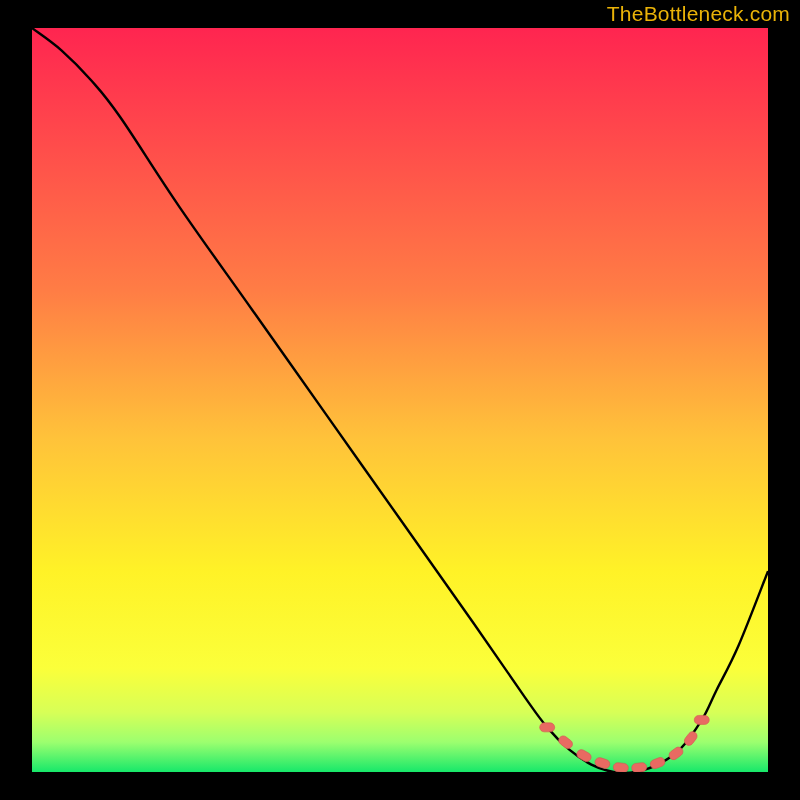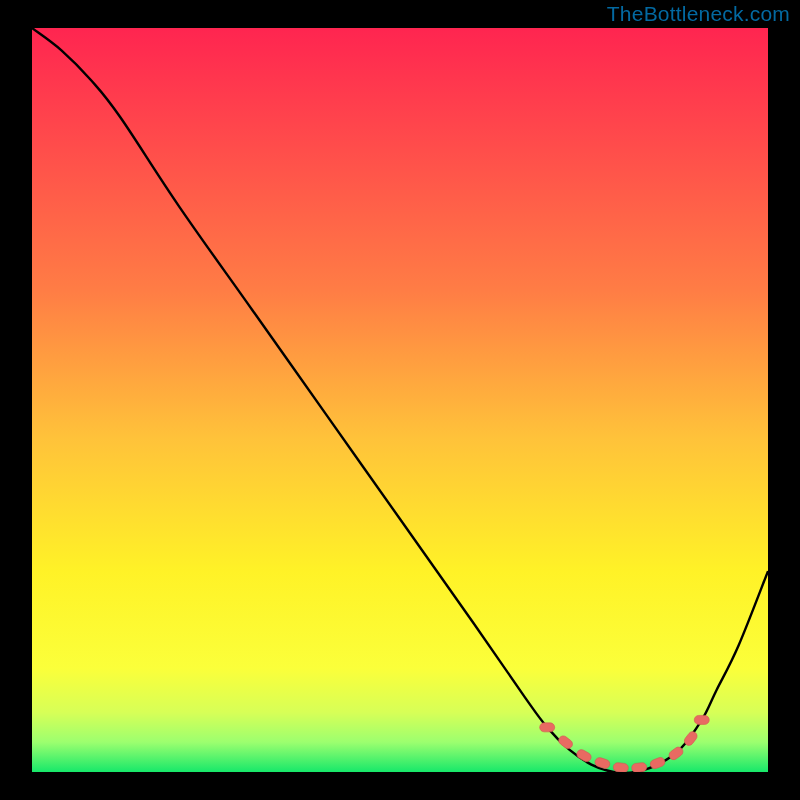--- a/index.html
+++ b/index.html
@@ -24,21 +24,21 @@
     height: 800px;
     display: block;
   }
   .watermark {
     position: absolute;
     top: 2px;
     right: 10px;
     font-family: Arial, Helvetica, sans-serif;
     font-size: 21px;
     font-weight: 400;
-    color: #0369a1;
+    color: #eab308;
     letter-spacing: 0.2px;
     user-select: none;
   }
 </style>
 </head>
 <body>
 
 <div class="stage">
 
   <svg class="chart" viewBox="0 0 800 800">

